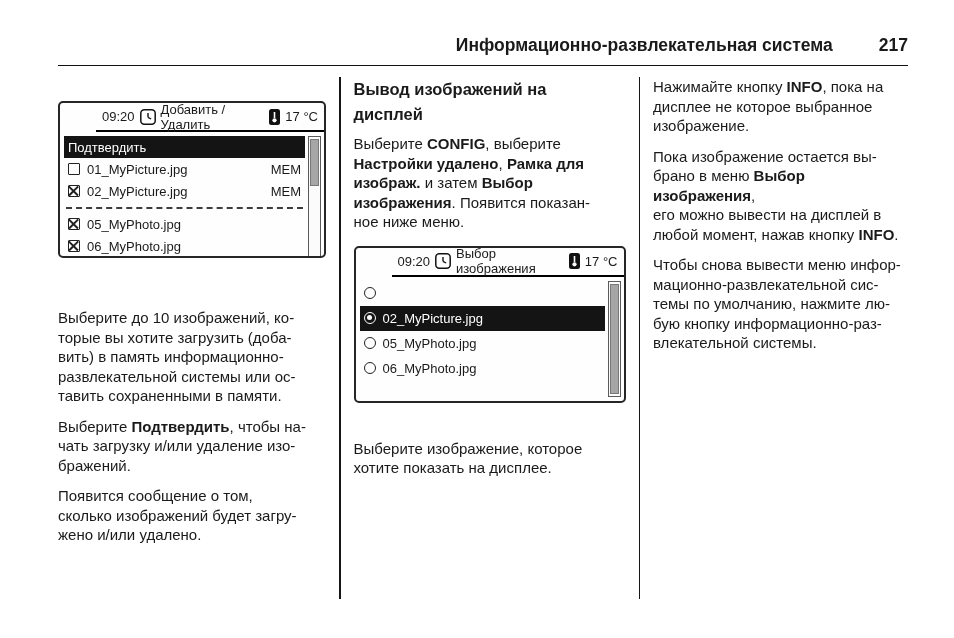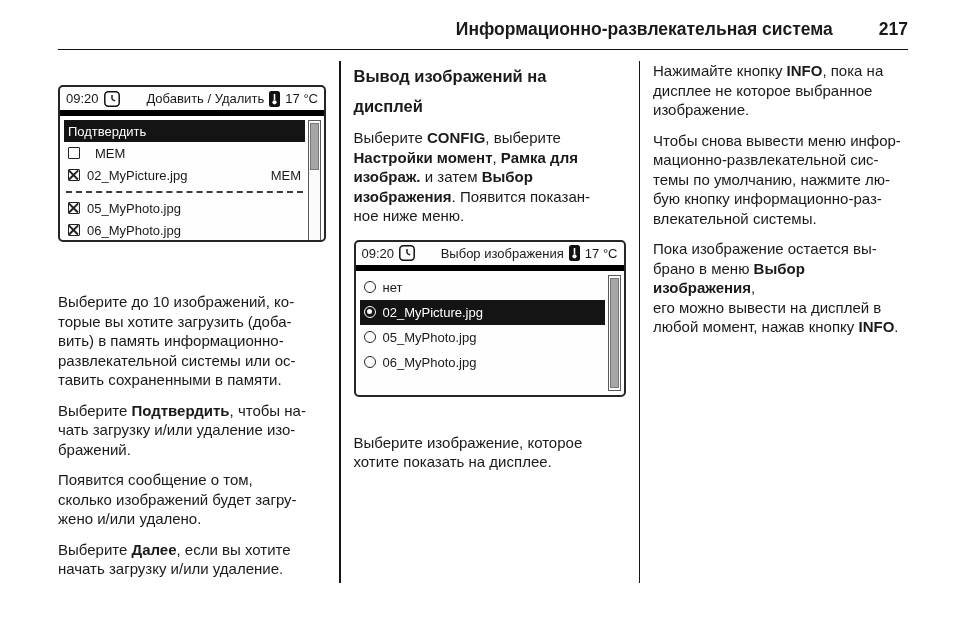--- a/index.html
+++ b/index.html
@@ -6,57 +6,58 @@
   html,body { width: 954px; height: 638px; background: #ffffff; }
   body {
     font-family: "Liberation Sans", sans-serif;
     color: #1a1a1a;
     position: relative;
   }
   
   .page-header {
     display: flex; justify-content: flex-end; align-items: center;
     padding: 19px 46px 0 58px; gap: 46px;
-    font-size: 17.5px; font-weight: 700;
+    font-size: 17.5px; font-weight: 700; margin-top: 16px;
   }
   .rule {
     height: 0; border-top: 1.6px solid #111;
     margin: 9px 46px 0 58px;
   }
   
   .cols {
     display: grid;
     grid-template-columns: 268px 1.5px 272px 1.5px auto;
     gap: 13px;
     margin: 11px 46px 0 58px;
   }
   .vdiv { background: #161616; width: 1.5px; height: 522px; }
   .col { padding-top: 0; }
   p.para { font-size: 15px; line-height: 19.5px; margin: 0 0 11px; white-space: pre-line; }
   .b { font-weight: 700; text-align: center; }
   h2.h {
-    font-size: 16.5px; line-height: 30px; font-weight: 700;
+    font-size: 16.5px; line-height: 25px; font-weight: 700;
     margin: 0 0 7px; white-space: pre-line;
   }
   
   .display {
     width: 100%; height: 157px;
     border: 2px solid #262626; border-radius: 5px;
     background: #fefefe; overflow: hidden;
     display: flex; flex-direction: column;
   }
   .shot1 { margin-top: 24px; }
   .shot1 + .textblock { margin-top: 50px; }
   .shot2 { margin-top: 14px; margin-bottom: 36px; }
   .dhead {
     display: flex; align-items: center; height: 29px; flex: none;
-    border-bottom: 6px solid #000000; padding: 0 6px; gap: 5px;
+    border-bottom: 2px solid #000000; padding: 0 6px; gap: 5px;
     font-size: 13px;
-  }
-  .dtitle { flex: 1; text-align: right; }
+    margin-left: 36px;
+  }
+  .dtitle { flex: 1; text-align: left; }
   .icon-clock { display: inline-flex; width: 16px; height: 16px; }
   .icon-thermo { display: inline-flex; width: 11px; height: 16px; }
   .dbody { flex: 1; display: flex; padding: 4px 3px 4px 4px; }
   .dlist { flex: 1; margin-right: 3px; font-size: 13px; }
   .row { display: flex; align-items: center; height: 22px; padding: 0 4px; }
   .d2 .row { height: 25px; }
   .row.hl { background: #141414; color: #fff; }
   .lbl { flex: 1; white-space: nowrap; overflow: hidden; }
   .mem { margin-left: 8px; text-align: center; }
   .sep { border-top: 2px dashed #3c3c3c; margin: 5px 2px 4px 2px; height: 0; }
@@ -115,20 +116,21 @@
         </span>
         <span>17 °C</span>
       </div>
       <div class="dbody">
         <div class="dlist">
             <div class="row hl">
               <span class="lbl">Подтвердить</span>
             </div>
             <div class="row">
               <span class="mk cb"></span>
+              <span class="lbl">01_MyPicture.jpg</span>
               <span class="mem">MEM</span>
             </div>
             <div class="row">
               <span class="mk cb on"></span>
               <span class="lbl">02_MyPicture.jpg</span>
               <span class="mem">MEM</span>
             </div>
             <div class="sep"></div>
             <div class="row">
               <span class="mk cb on"></span>
@@ -149,33 +151,31 @@
 торые вы хотите загрузить (доба-
 вить) в память информационно-
 развлекательной системы или ос-
 тавить сохраненными в памяти.</span></p>
         <p class="para"><span>Выберите </span><span class="b">Подтвердить</span><span>, чтобы на-
 чать загрузку и/или удаление изо-
 бражений.</span></p>
         <p class="para"><span>Появится сообщение о том,
 сколько изображений будет загру-
 жено и/или удалено.</span></p>
-        <p class="para"><span>Выберите </span><span class="b">Далее</span><span>, если вы хотите
-начать загрузку и/или удаление.</span></p>
       </div>
   </div>
 
   <div class="vdiv"></div>
 
   <div class="col">
     <h2 class="h">Вывод изображений на
 дисплей</h2>
     <div>
         <p class="para"><span>Выберите </span><span class="b">CONFIG</span><span>, выберите
-</span><span class="b">Настройки момент</span><span>, </span><span class="b">Рамка для
+</span><span class="b">Настройки удалено</span><span>, </span><span class="b">Рамка для
 изображ.</span><span> и затем </span><span class="b">Выбор
 изображения</span><span>. Появится показан-
 ное ниже меню.</span></p>
       </div>
     <div class="display shot2 d2">
       <div class="dhead">
         <span>09:20</span>
         <span class="icon-clock">
           <svg viewBox="0 0 16 16" width="16" height="16">
               <rect x="0.8" y="0.8" width="14.4" height="14.4" rx="3.5" fill="none" stroke="#111" stroke-width="1.5"></rect>
@@ -190,21 +190,20 @@
               <line x1="5.5" y1="3" x2="5.5" y2="9" stroke="#fff" stroke-width="1.6"></line>
               <circle cx="5.5" cy="11.3" r="2.1" fill="#fff"></circle>
             </svg>
         </span>
         <span>17 °C</span>
       </div>
       <div class="dbody">
         <div class="dlist">
             <div class="row">
               <span class="mk rb"></span>
-              <span class="lbl">нет</span>
             </div>
             <div class="row hl">
               <span class="mk rb on"></span>
               <span class="lbl">02_MyPicture.jpg</span>
             </div>
             <div class="row">
               <span class="mk rb"></span>
               <span class="lbl">05_MyPhoto.jpg</span>
             </div>
             <div class="row">
@@ -223,25 +222,25 @@
       </div>
   </div>
 
   <div class="vdiv"></div>
 
   <div class="col">
     <div>
         <p class="para"><span>Нажимайте кнопку </span><span class="b">INFO</span><span>, пока на
 дисплее не которое выбранное
 изображение.</span></p>
+        <p class="para"><span>Пока изображение остается вы-
+брано в меню </span><span class="b">Выбор изображения</span><span>,
+его можно вывести на дисплей в
+любой момент, нажав кнопку </span><span class="b">INFO</span><span>.</span></p>
         <p class="para"><span>Чтобы снова вывести меню инфор-
 мационно-развлекательной сис-
 темы по умолчанию, нажмите лю-
 бую кнопку информационно-раз-
 влекательной системы.</span></p>
-        <p class="para"><span>Пока изображение остается вы-
-брано в меню </span><span class="b">Выбор изображения</span><span>,
-его можно вывести на дисплей в
-любой момент, нажав кнопку </span><span class="b">INFO</span><span>.</span></p>
       </div>
   </div>
 
 </div>
 
 </body></html>

